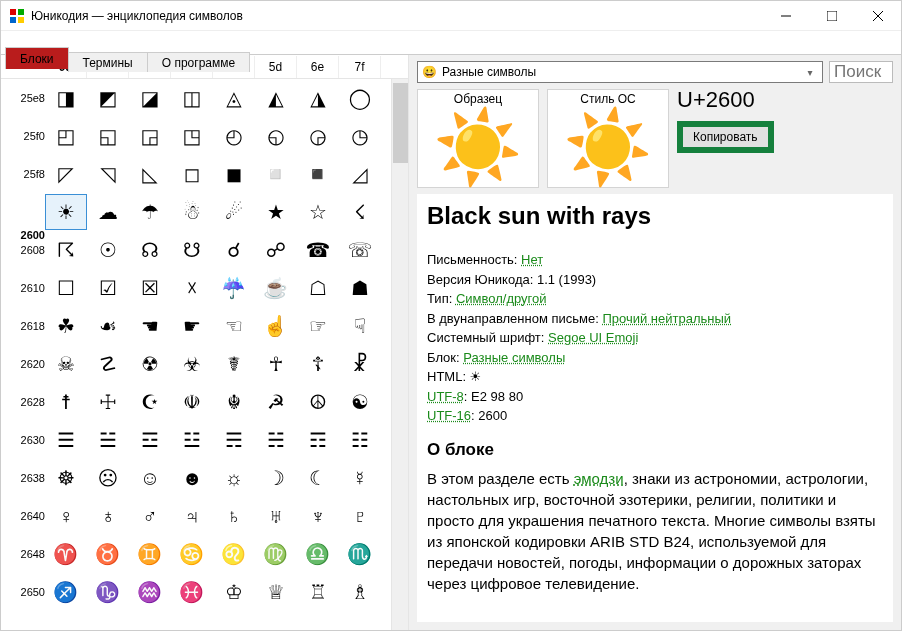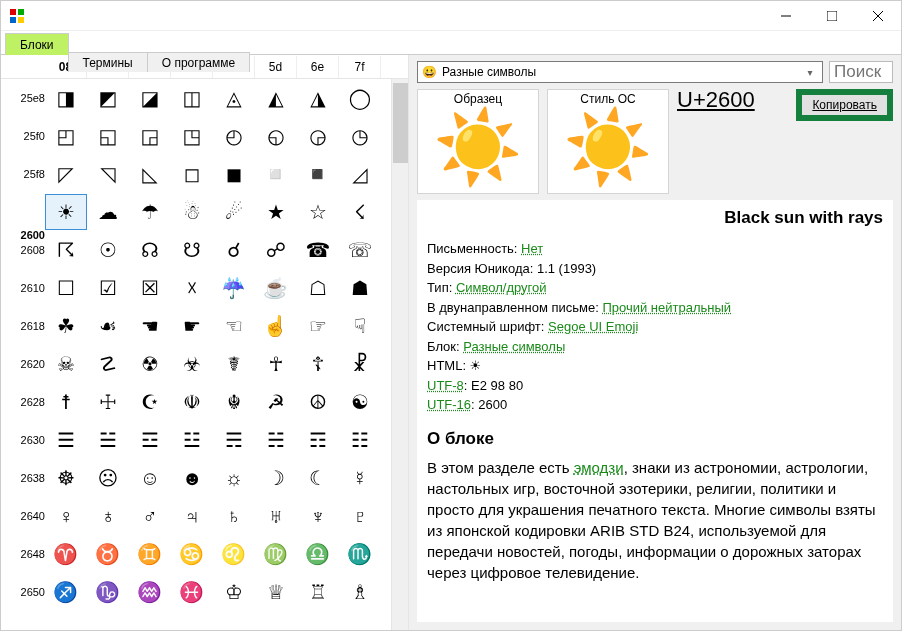--- a/index.html
+++ b/index.html
@@ -36,23 +36,23 @@
     display: flex;
     align-items: flex-end;
     border-bottom: 1px solid #ccc;
     padding-left: 4px;
     gap:0;
   }
   .tab {
     padding: 4px 14px 3px;
     border: 1px solid #ccc;
     border-bottom: none;
-    background: #bef264;
+    background: #b91c1c;
     position: relative;
-    top: 1px;
+    top: 15px;
     margin-right:-1px;
     font-size:12px;
   }
   .tab.inactive { background:#f0f0f0; top:18px; padding-top:3px;padding-bottom:2px;}
   
   .main {
     display: flex;
     height: calc(100% - 54px);
   }
   .left {
@@ -134,61 +134,62 @@
     background:#fff;
     color:#777;
     padding:2px 4px;
     font-size:17px;
   }
   .preview-row { display:flex; gap:8px; align-items:flex-start; }
   .preview-box {
     background:#fff;
     border:1px solid #d4d4d4;
     width:122px;
-    padding:2px 0 6px;
+    padding:2px 0 0;
     text-align:center;
   }
   .preview-box .pblabel { font-size:12px; margin-bottom:2px;}
   .preview-box .pbglyph { font-size:72px; line-height:1.1; font-family:"Segoe UI Emoji","Segoe UI Symbol",sans-serif;}
-  .codepoint-col { flex:1; display:flex;flex-direction:row;align-items:flex-start;gap:4px;text-decoration:underline;}
+  .codepoint-col { flex:1; display:flex;flex-direction:column;align-items:flex-start;gap:4px;}
   .codepoint { font-size:22px; font-weight:normal; margin-top:-2px;}
   .copybtn {
     margin-top:auto;
     align-self:flex-start;
     border:6px solid #15803d;
     background:#e1e1e1;
     padding:3px 10px;
     font-size:12px;
     margin-bottom:10px;
   }
   .details {
     background:#fff;
     flex:1;
     padding:8px 10px;
     overflow:auto;
     font-size:13px;
   }
-  .details h1 { font-size:17px; font-weight:bold; margin:0 0 11px 0;text-align:right; }
+  .details h1 { font-size:24px; font-weight:bold; margin:0 0 20px 0; }
   .details .kv { font-size:13px; line-height:1.5; }
   .details a { color:#1a8a1a; text-decoration:underline dotted; }
   .details h2 { font-size:17px; font-weight:bold; margin:14px 0 8px; }
   .details p { font-size:15px; line-height:1.4; margin:0; }
 </style>
 </head>
 <body>
 
 <div class="titlebar">
   <span class="appicon">
     <svg viewBox="0 0 16 16">
         <rect x="1" y="1" width="6" height="6" fill="#d00"></rect>
         <rect x="9" y="1" width="6" height="6" fill="#0a0"></rect>
         <rect x="1" y="9" width="6" height="6" fill="#06c"></rect>
         <rect x="9" y="9" width="6" height="6" fill="#fc0"></rect>
       </svg>
   </span>
+  <span class="title">Юникодия — энциклопедия символов</span>
   <span class="spacer"></span>
   <div class="winbtn">
       <svg viewBox="0 0 10 10">
         <line x1="0" y1="5" x2="10" y2="5"></line>
       </svg>
     </div>
   <div class="winbtn">
       <svg viewBox="0 0 10 10">
         <rect x="0" y="0" width="10" height="10"></rect>
       </svg>

